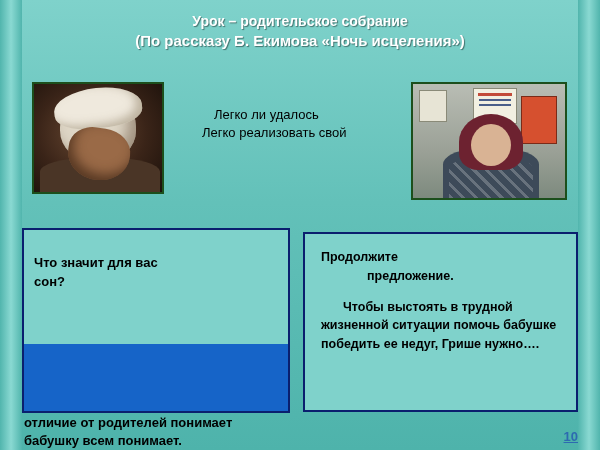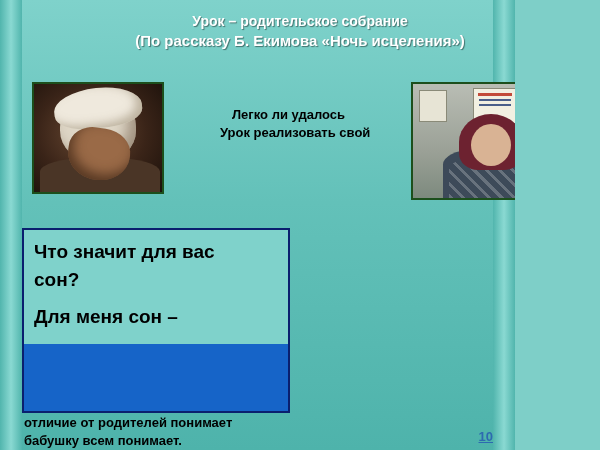--- a/index.html
+++ b/index.html
@@ -8,21 +8,21 @@
   }
   body {
     width: 600px;
     height: 450px;
     font-family: "Liberation Sans", sans-serif;
     background: #7ecfc8;
     overflow: hidden;
   }
   .slide {
     position: relative;
-    width: 515px;
+    width: 600px;
     height: 450px;
     box-sizing: border-box;
     background: linear-gradient(180deg, #7fd2cb 0%, #63c1b9 45%, #4eb3ab 100%);
     overflow: hidden;
   }
   
   .band-left, .band-right {
     position: absolute;
     top: 0;
     bottom: 0;
@@ -150,45 +150,45 @@
   }
 
   
   .top-question {
     position: absolute;
     left: 186px;
     top: 106px;
     width: 218px;
     color: #000;
     font-size: 13px;
-    font-weight: bold;
+    font-weight: normal;
     line-height: 1.35;
-    margin-left: 18px;
   }
   .top-question .l1 { display: block; padding-left: 28px; }
   .top-question .l2 { display: block; padding-left: 16px; }
   .top-question .l3 { display: block; padding-left: 0px; }
 
   
   .left-panel {
     position: absolute;
     left: 22px;
     top: 228px;
     width: 268px;
     height: 185px;
     background: #7fd2cb;
     border: 2px solid #0a1f6e;
     box-sizing: border-box;
   }
   .lp-text {
     padding: 8px 24px 0 10px;
     color: #000;
-    font-size: 19px;
+    font-size: 13px;
     font-weight: bold;
     line-height: 1.45;
+    margin-top: 16px;
   }
   .lp-gap { height: 10px; }
   .lp-blue {
     position: absolute;
     left: 0;
     bottom: 0;
     width: 100%;
     height: 67px;
     background: #1664c8;
   }
@@ -266,33 +266,42 @@
     </div>
     <div class="pr-poster2"></div>
     <div class="pr-coat"></div>
     <div class="pr-pattern"></div>
     <div class="pr-scarf"></div>
     <div class="pr-face"></div>
   </div>
 
   <div class="top-question">
     <span class="l1">Легко ли удалось</span>
-    <span class="l2">Урок реализовать свой</span>
+    <span class="l2">Легко реализовать свой</span>
   </div>
 
   <div class="left-panel">
     <div class="lp-text">
       <div>Что значит для вас</div>
       <div>сон?</div>
       <div class="lp-gap"></div>
-      <div>Для меня сон –</div>
     </div>
     <div class="lp-blue"></div>
   </div>
 
+  <div class="right-panel">
+    <div>Продолжите</div>
+    <div class="rp-line2">предложение.</div>
+    <div class="rp-para">
+      <span class="ind">Чтобы выстоять в трудной</span>
+      <span>жизненной ситуации помочь</span>
+      <span>бабушке победить ее недуг,</span>
+      <span>Грише нужно….</span>
+    </div>
+  </div>
 
   <div class="bottom-text">
     <div>отличие от родителей понимает</div>
     <div>бабушку всем понимает.</div>
   </div>
 
   <div class="page-number">10</div>
 
 </div>
 

